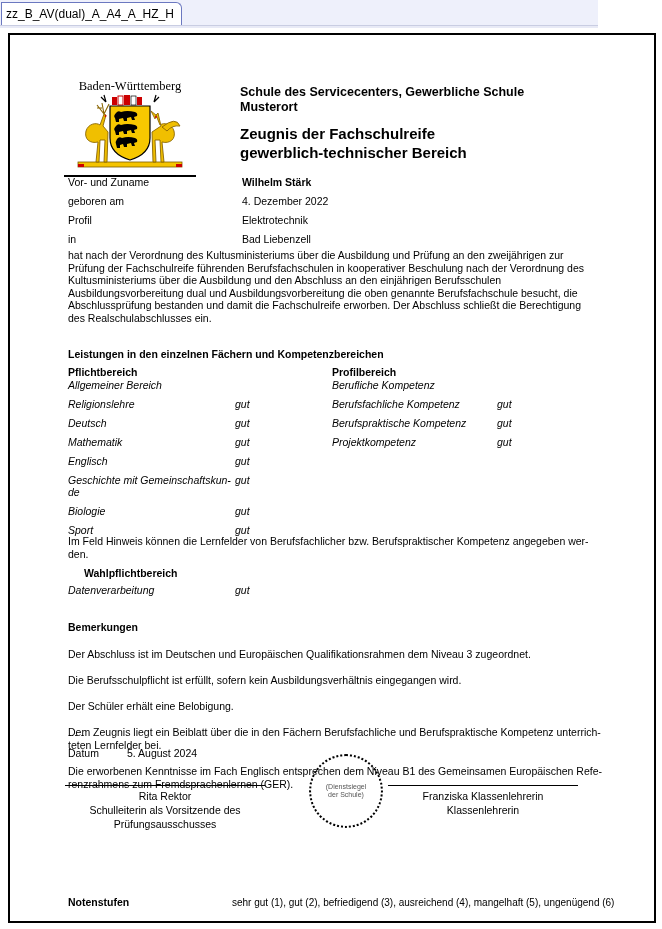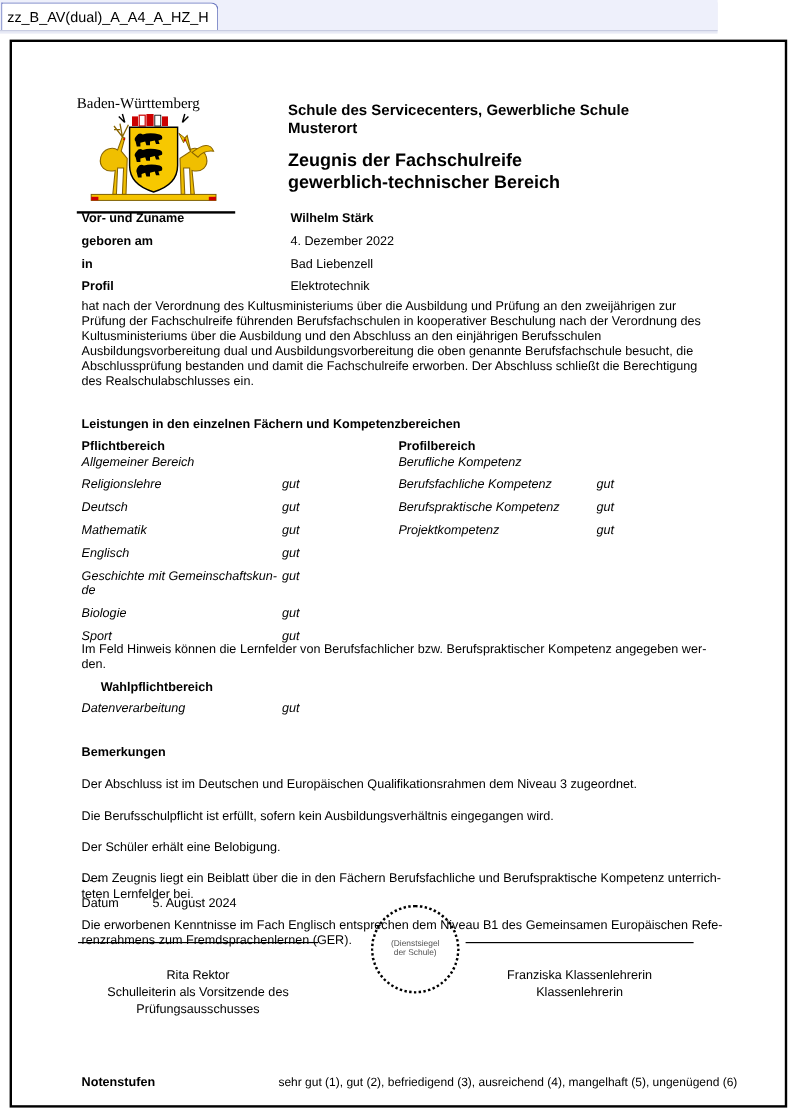--- a/index.html
+++ b/index.html
@@ -19,39 +19,39 @@
     padding:0 7px 0 4px;font-size:12px;line-height:22px;white-space:nowrap;
   }
   
   .page{
     position:absolute;left:8px;top:33px;width:644px;height:886px;
     background:#ffffff;border:2px solid #000;
   }
   .t{position:absolute;font-size:10.5px;line-height:12.5px;white-space:pre-line;}
   .b{font-weight:bold;}
   
-  .brand{position:absolute;left:54px;top:44px;width:132px;}
+  .brand{position:absolute;left:54px;top:44px;width:132px;text-align:center;}
   .brand .label{font-family:"Liberation Serif",serif;font-size:12.5px;white-space:nowrap;}
   .brand .rule{height:2px;background:#000;margin-top:1px;}
   
   .school{position:absolute;left:230px;top:50px;font-size:12.5px;line-height:15px;font-weight:bold;white-space:pre-line;}
   .title{position:absolute;left:230px;top:89px;font-size:15px;line-height:19px;font-weight:bold;white-space:pre-line;}
   
   .student{position:absolute;left:58px;top:141px;}
   .srow{display:flex;height:19px;font-size:10.5px;line-height:13px;}
-  .srow .lab{width:174px;font-weight:bold;}
+  .srow .lab{width:174px;}
   
   .col{position:absolute;top:344px;}
   .grow{display:flex;margin-bottom:7px;font-size:10.5px;line-height:12px;font-style:italic;}
   .col-l .sub{width:167px;white-space:pre-line;}
   .col-r .sub{width:165px;}
   .gap{margin-top:4px;}
   
   .sig{
-    position:absolute;top:750px;border-top:1px solid #000;padding-top:20px;
+    position:absolute;top:750px;border-top:1px solid #000;padding-top:3px;
     text-align:center;font-size:10.5px;line-height:14px;white-space:pre-line;
   }
   .seal{
     position:absolute;left:299px;top:719px;width:74px;height:74px;
     border:2px dotted #000;border-radius:50%;box-sizing:border-box;
     display:flex;align-items:center;justify-content:center;
     text-align:center;font-size:7px;line-height:8px;color:#555;white-space:pre-line;
   }
   .footrule{font-size:10px;}
 </style>
@@ -107,26 +107,26 @@
   <div class="student">
     <div class="srow">
       <span class="lab">Vor- und Zuname</span>
       <span class="b">Wilhelm Stärk</span>
     </div>
     <div class="srow">
       <span class="lab">geboren am</span>
       <span>4. Dezember 2022</span>
     </div>
     <div class="srow">
+      <span class="lab">Profil</span>
+      <span>Elektrotechnik</span>
+    </div>
+    <div class="srow">
       <span class="lab">in</span>
       <span>Bad Liebenzell</span>
-    </div>
-    <div class="srow">
-      <span class="lab">Profil</span>
-      <span>Elektrotechnik</span>
     </div>
   </div>
 
   <div class="t" style="left:58px;top:214px;width:570px;">hat nach der Verordnung des Kultusministeriums über die Ausbildung und Prüfung an den zweijährigen zur
 Prüfung der Fachschulreife führenden Berufsfachschulen in kooperativer Beschulung nach der Verordnung des
 Kultusministeriums über die Ausbildung und den Abschluss an den einjährigen Berufsschulen
 Ausbildungsvorbereitung dual und Ausbildungsvorbereitung die oben genannte Berufsfachschule besucht, die
 Abschlussprüfung bestanden und damit die Fachschulreife erworben. Der Abschluss schließt die Berechtigung
 des Realschulabschlusses ein.</div>
 

